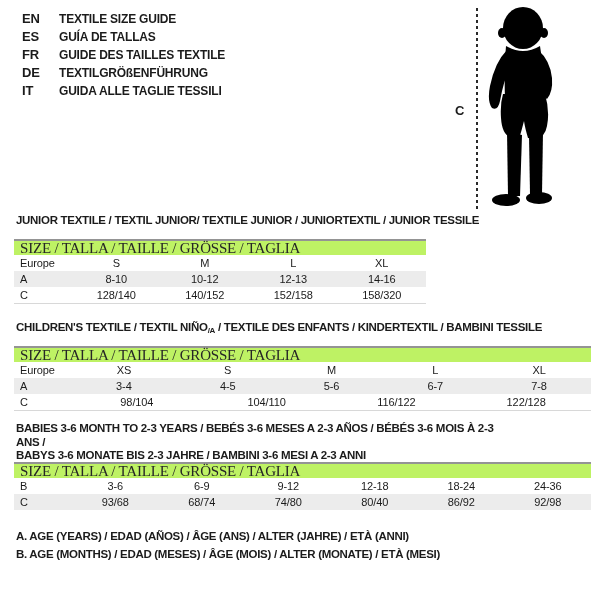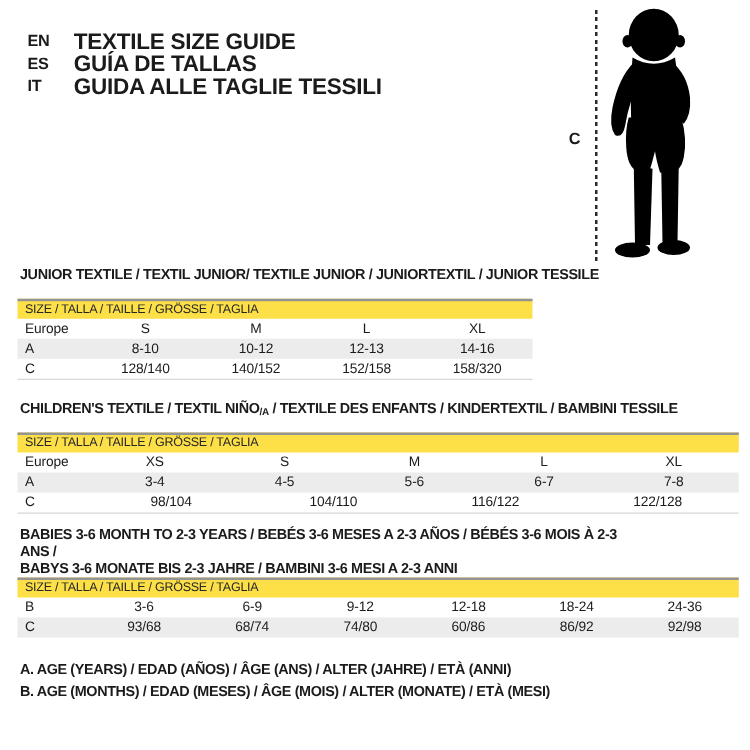--- a/index.html
+++ b/index.html
@@ -2,24 +2,24 @@
 <html><head>
 <meta charset="utf-8">
 <style>
   html,body{margin:0;padding:0;}
   body{
     width:600px;height:600px;background:#ffffff;
     font-family:"Liberation Sans", sans-serif;color:#1b1b1b;
     position:relative;overflow:hidden;
   }
   
-  .lang-block{position:absolute;left:22px;top:24px;}
+  .lang-block{position:absolute;left:22px;top:10px;}
   .lang-row{display:flex;height:18px;line-height:18px;}
   .lang-code{width:37px;font-size:13px;font-weight:bold;letter-spacing:-0.2px;}
-  .lang-title{font-size:18px;font-weight:bold;letter-spacing:-0.2px;}
+  .lang-title{font-size:12px;font-weight:bold;letter-spacing:-0.2px;}
   
   .dotted-line{
     position:absolute;left:476px;top:8px;width:2px;height:202px;
     background:repeating-linear-gradient(to bottom,#2a2a2a 0 3px,transparent 3px 6px);
   }
   .height-marker{position:absolute;left:455px;top:103px;font-size:13px;font-weight:bold;}
   .baby-svg{position:absolute;left:479px;top:4px;width:92px;height:206px;}
   
   .table-title{
     position:absolute;left:16px;font-size:11.5px;font-weight:bold;
@@ -27,22 +27,22 @@
   }
   .t1-title{top:214px;}
   .t2-title{top:321px;text-align:right;}
   .t3-title{top:422px;white-space:normal;width:500px;}
   .title-sub{font-size:8px;vertical-align:-2px;}
   .size-table{position:absolute;left:14px;}
   .t1{top:239px;width:412px;}
   .t2{top:346px;width:577px;}
   .t3{top:462px;width:577px;}
   .band{
-    height:14px;line-height:14px;background:#fde047;border-top:2px solid #949494;
-    font-size:10px;letter-spacing:-0.2px;color:#262626;padding-left:6px;
+    height:14px;line-height:14px;background:#bef264;border-top:2px solid #949494;
+    font-size:15px;letter-spacing:-0.2px;color:#262626;padding-left:6px;font-family:Liberation Serif, serif;
   }
   .trow{display:flex;height:16px;line-height:16px;font-size:11px;letter-spacing:-0.1px;}
   .trow.shaded{background:#ececec;}
   .rlabel{width:52px;padding-left:6px;}
   .cell{flex:1;text-align:center;}
   .t1.size-table,.t2.size-table{border-bottom:1px solid #d8d8d8;}
   
   .notes{position:absolute;left:16px;top:528px;}
   .note-line{font-size:11.5px;font-weight:bold;letter-spacing:-0.3px;line-height:17.5px;white-space:nowrap;}
 </style>
@@ -50,20 +50,28 @@
 <body>
 
 <div class="lang-block">
   <div class="lang-row">
     <span class="lang-code">EN</span>
     <span class="lang-title">TEXTILE SIZE GUIDE</span>
   </div>
   <div class="lang-row">
     <span class="lang-code">ES</span>
     <span class="lang-title">GUÍA DE TALLAS</span>
+  </div>
+  <div class="lang-row">
+    <span class="lang-code">FR</span>
+    <span class="lang-title">GUIDE DES TAILLES TEXTILE</span>
+  </div>
+  <div class="lang-row">
+    <span class="lang-code">DE</span>
+    <span class="lang-title">TEXTILGRÖßENFÜHRUNG</span>
   </div>
   <div class="lang-row">
     <span class="lang-code">IT</span>
     <span class="lang-title">GUIDA ALLE TAGLIE TESSILI</span>
   </div>
 </div>
 
 <span class="height-marker">C</span>
 <div class="dotted-line"></div>
 <svg class="baby-svg" viewBox="0 0 92 206" aria-hidden="true">
@@ -149,21 +157,21 @@
     <span class="cell">9-12</span>
     <span class="cell">12-18</span>
     <span class="cell">18-24</span>
     <span class="cell">24-36</span>
   </div>
   <div class="trow shaded">
     <span class="rlabel">C</span>
     <span class="cell">93/68</span>
     <span class="cell">68/74</span>
     <span class="cell">74/80</span>
-    <span class="cell">60/86</span>
+    <span class="cell">80/40</span>
     <span class="cell">86/92</span>
     <span class="cell">92/98</span>
   </div>
 </div>
 
 <div class="notes">
   <div class="note-line">A. AGE (YEARS) / EDAD (AÑOS) / ÂGE (ANS) / ALTER (JAHRE) / ETÀ (ANNI)</div>
   <div class="note-line">B. AGE (MONTHS) / EDAD (MESES) / ÂGE (MOIS) / ALTER (MONATE) / ETÀ (MESI)</div>
 </div>
 

